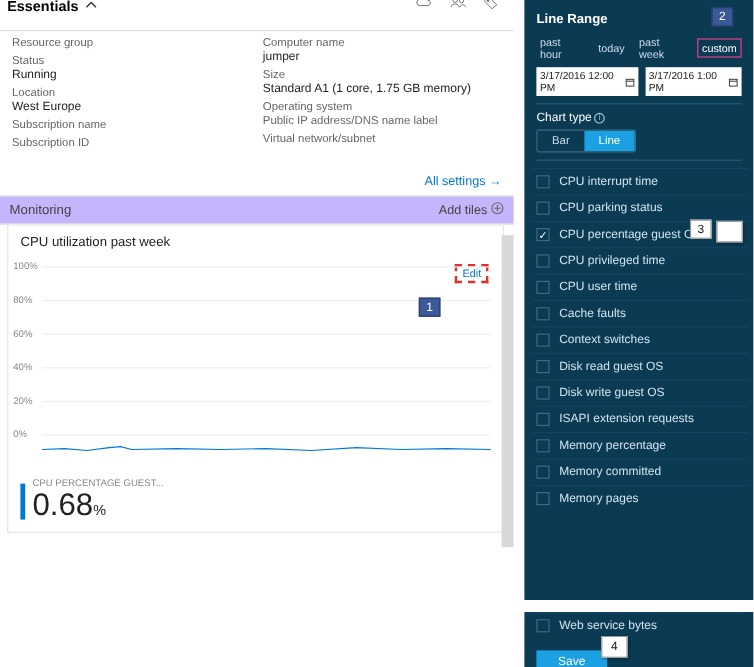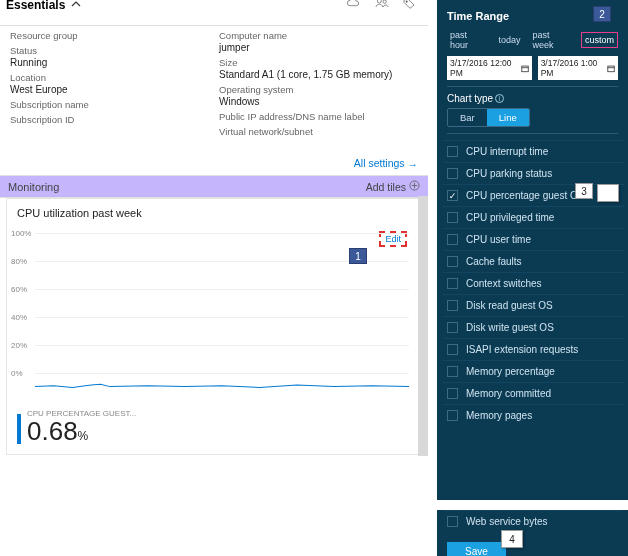--- a/index.html
+++ b/index.html
@@ -112,21 +112,20 @@
       <div class="field-value"></div>
       <div class="field-label">Subscription ID</div>
       <div class="field-value"></div>
     </div>
     <div>
       <div class="field-label">Computer name</div>
       <div class="field-value">jumper</div>
       <div class="field-label">Size</div>
       <div class="field-value">Standard A1 (1 core, 1.75 GB memory)</div>
       <div class="field-label">Operating system</div>
-      <div class="field-value">Windows</div>
       <div class="field-label">Public IP address/DNS name label</div>
       <div class="field-value"></div>
       <div class="field-label">Virtual network/subnet</div>
       <div class="field-value"></div>
     </div>
   </div>
 
   <div class="all-settings">All settings →</div>
 
   <div class="monitoring-bar">
@@ -173,21 +172,21 @@
         </div>
       </div>
     </div>
   </div>
 
   <div class="scroll-strip"></div>
 </div>
 
 <div class="right-pane">
   <div class="rp-section">
-    <div class="rp-title">Time Range</div>
+    <div class="rp-title">Line Range</div>
     <div class="rp-row">
       <span class="rp-range-btn">past hour</span>
       <span class="rp-range-btn">today</span>
       <span class="rp-range-btn">past week</span>
       <span class="rp-range-btn sel">custom</span>
     </div>
     <div class="rp-row">
       <span class="rp-date">
           <span>3/17/2016 12:00 PM</span>
           <svg viewBox="0 0 10 10">

